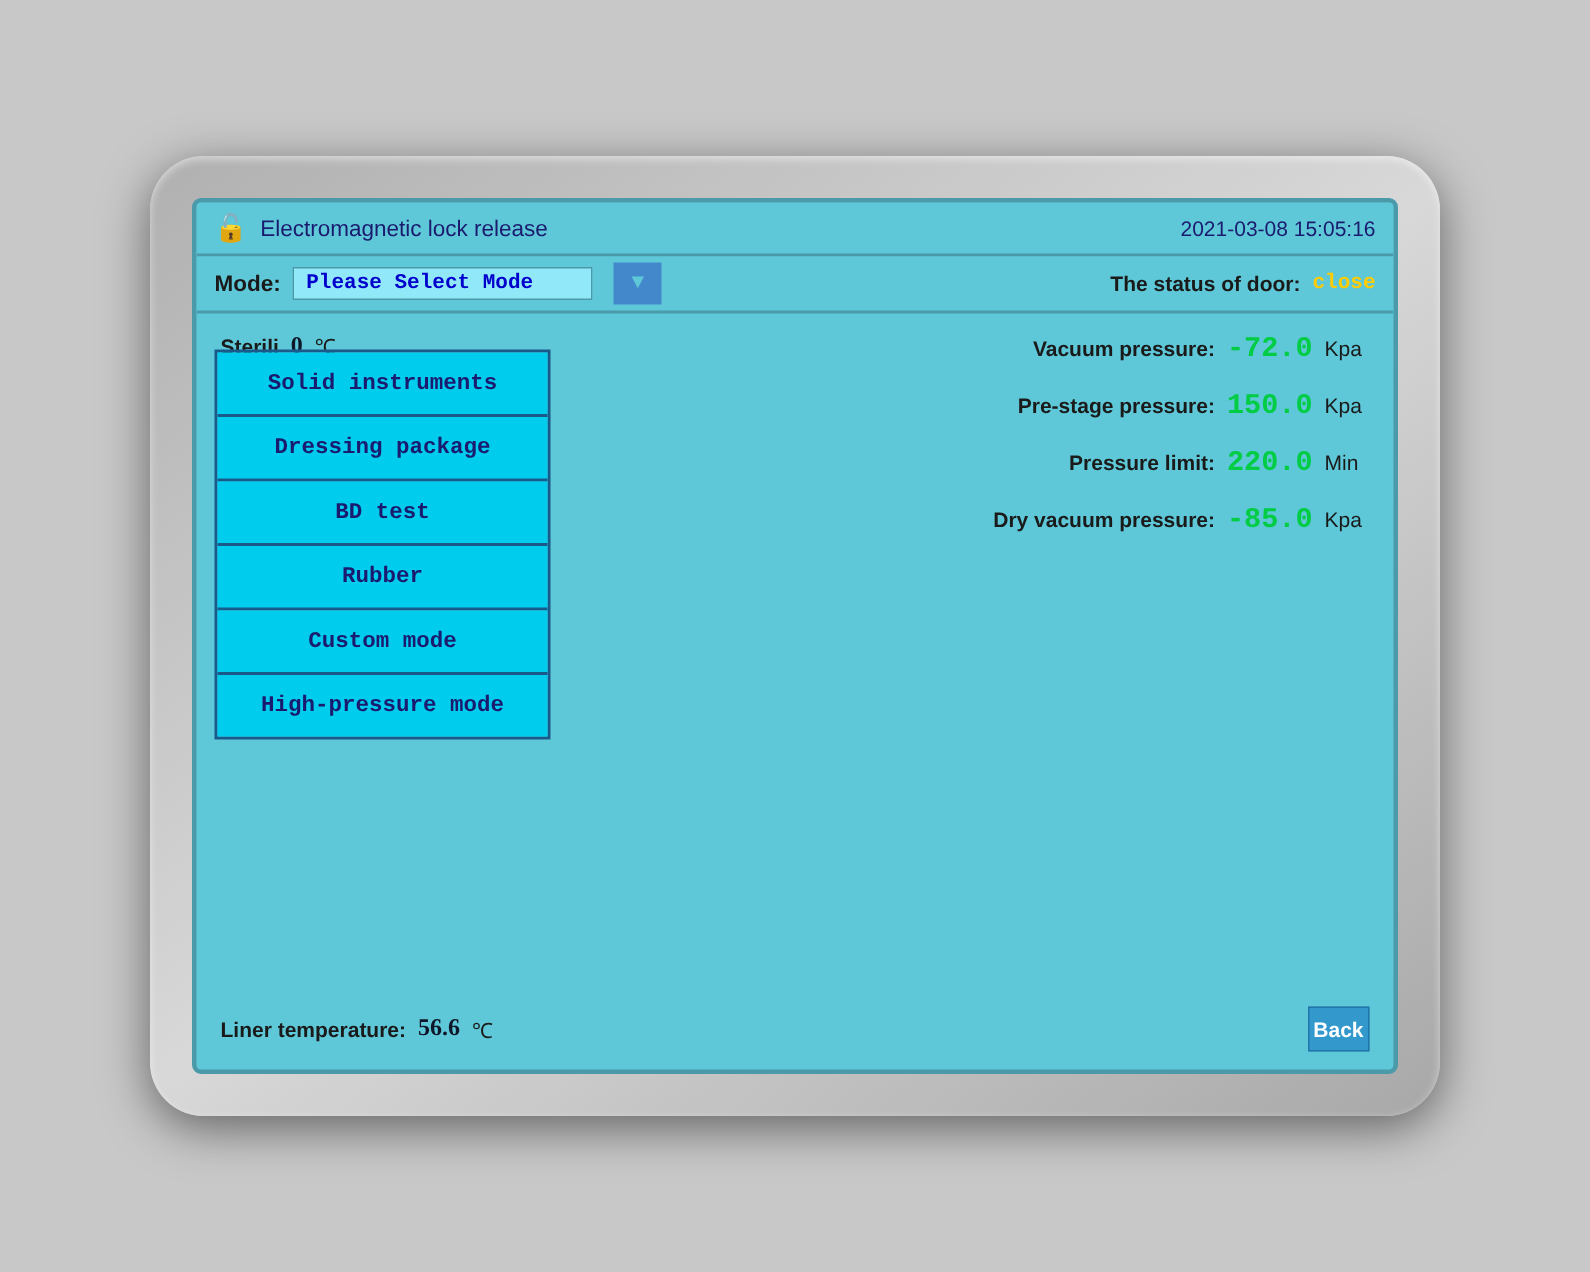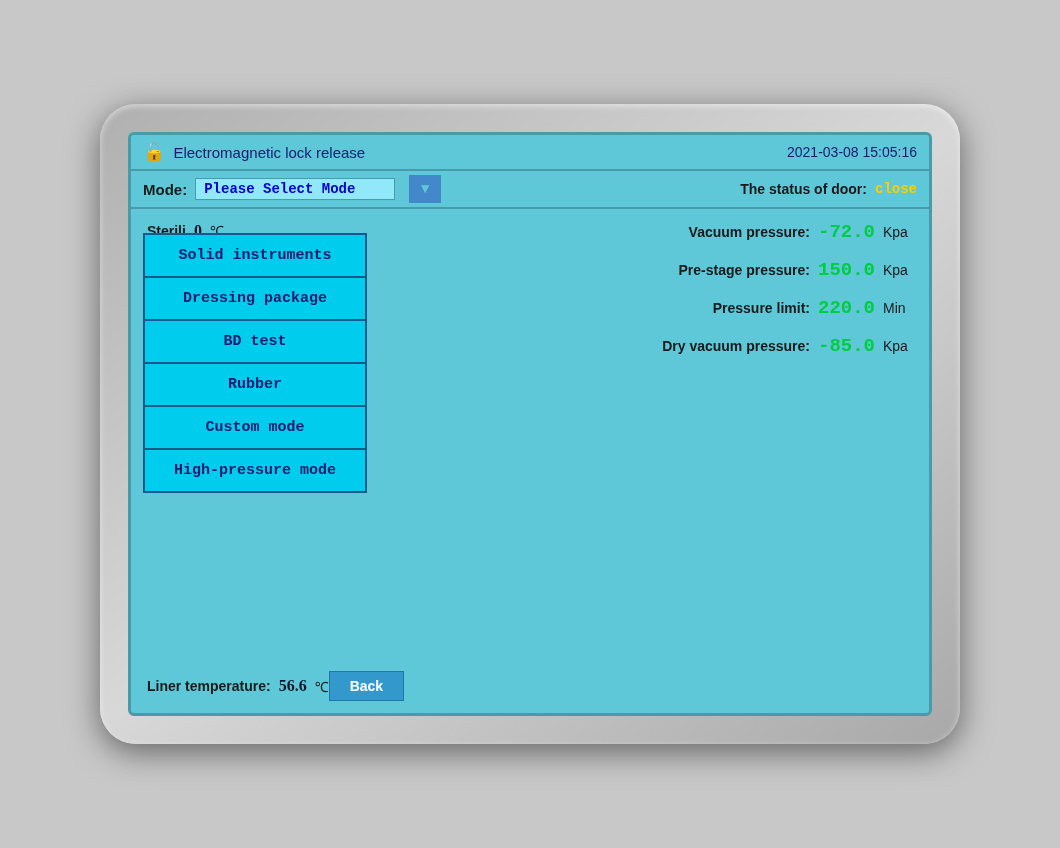--- a/index.html
+++ b/index.html
@@ -198,34 +198,35 @@
       color: #1a1a1a;
       font-size: 14px;
       font-family: Arial, sans-serif;
       min-width: 30px;
     }
     
     .bottom-area {
       padding: 8px 16px 12px;
       display: flex;
       align-items: center;
+      justify-content: space-between;
     }
     .liner-temp {
       display: flex;
       align-items: center;
       gap: 8px;
     }
     .back-button {
       background: #3399cc;
       border: 1px solid #2277aa;
       color: white;
       font-size: 14px;
       font-weight: bold;
       font-family: Arial, sans-serif;
-      padding: 6px 20px;
+      padding: 6px 3px;
       cursor: pointer;
     }
     
     .dropdown-menu {
       position: absolute;
       top: 0;
       left: 12px;
       width: 224px;
       background: transparent;
       z-index: 100;

